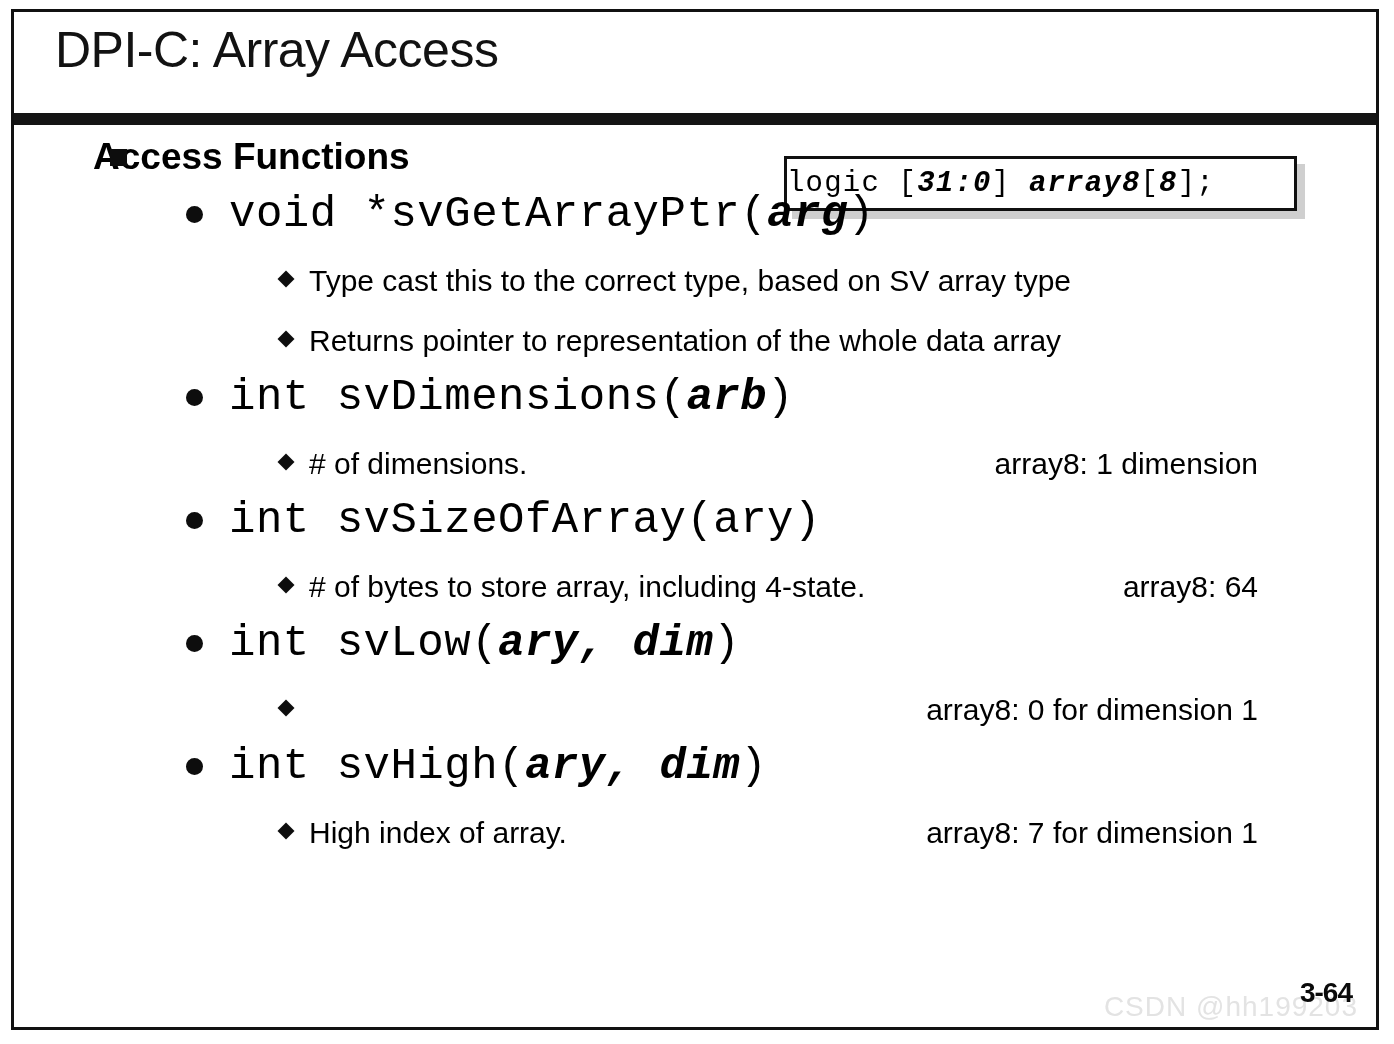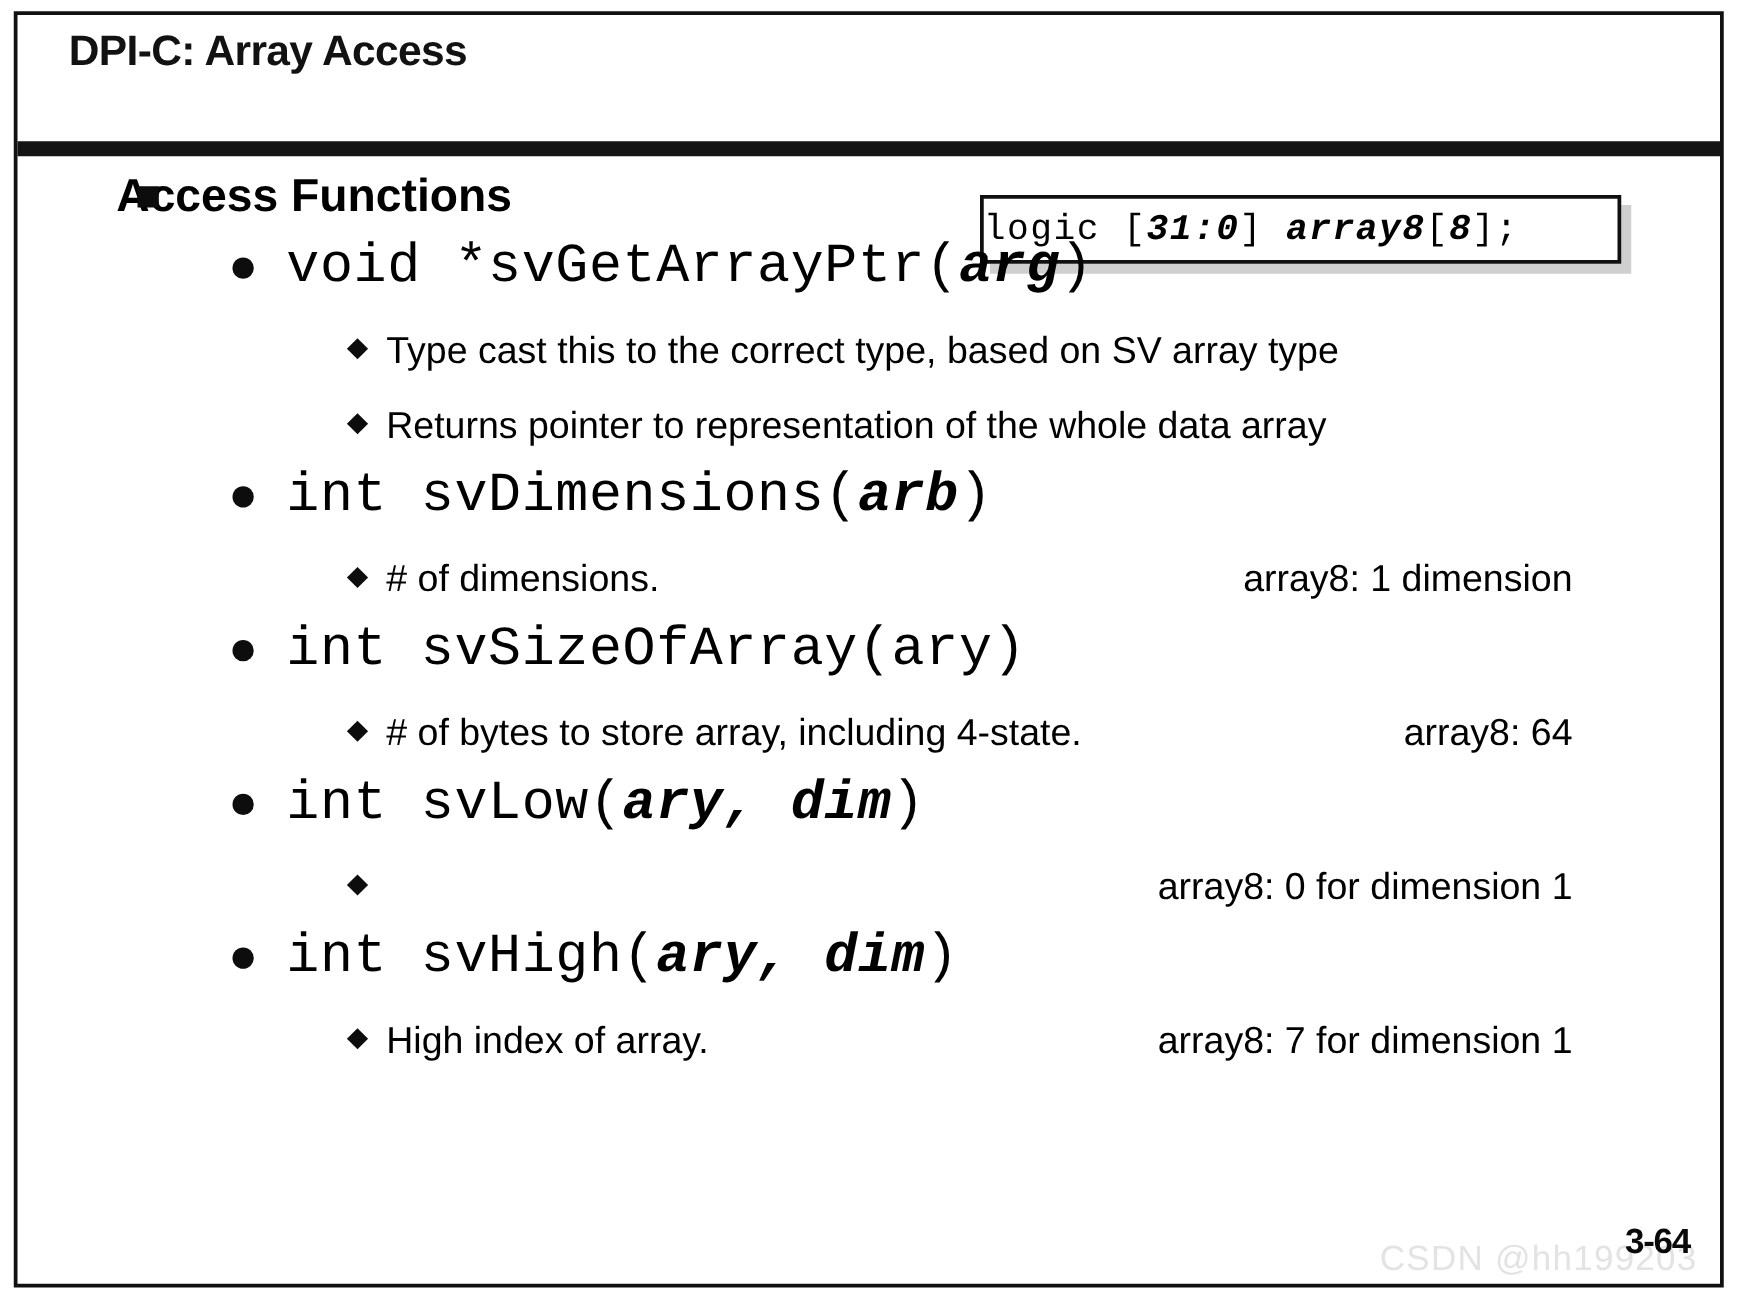--- a/index.html
+++ b/index.html
@@ -35,22 +35,22 @@
     left: 0;
     top: 0;
     width: 100%;
     height: 101px;
     box-sizing: border-box;
   }
   .slide-title {
     position: absolute;
     left: 41px;
     top: 12px;
-    font-size: 34px;
-    font-weight: bold;
+    font-size: 50px;
+    font-weight: normal;
     letter-spacing: -0.5px;
     line-height: 1.05;
     white-space: nowrap;
     color: #121212;
   }
   .title-rule {
     position: absolute;
     left: 0;
     top: 101px;
     width: 100%;

